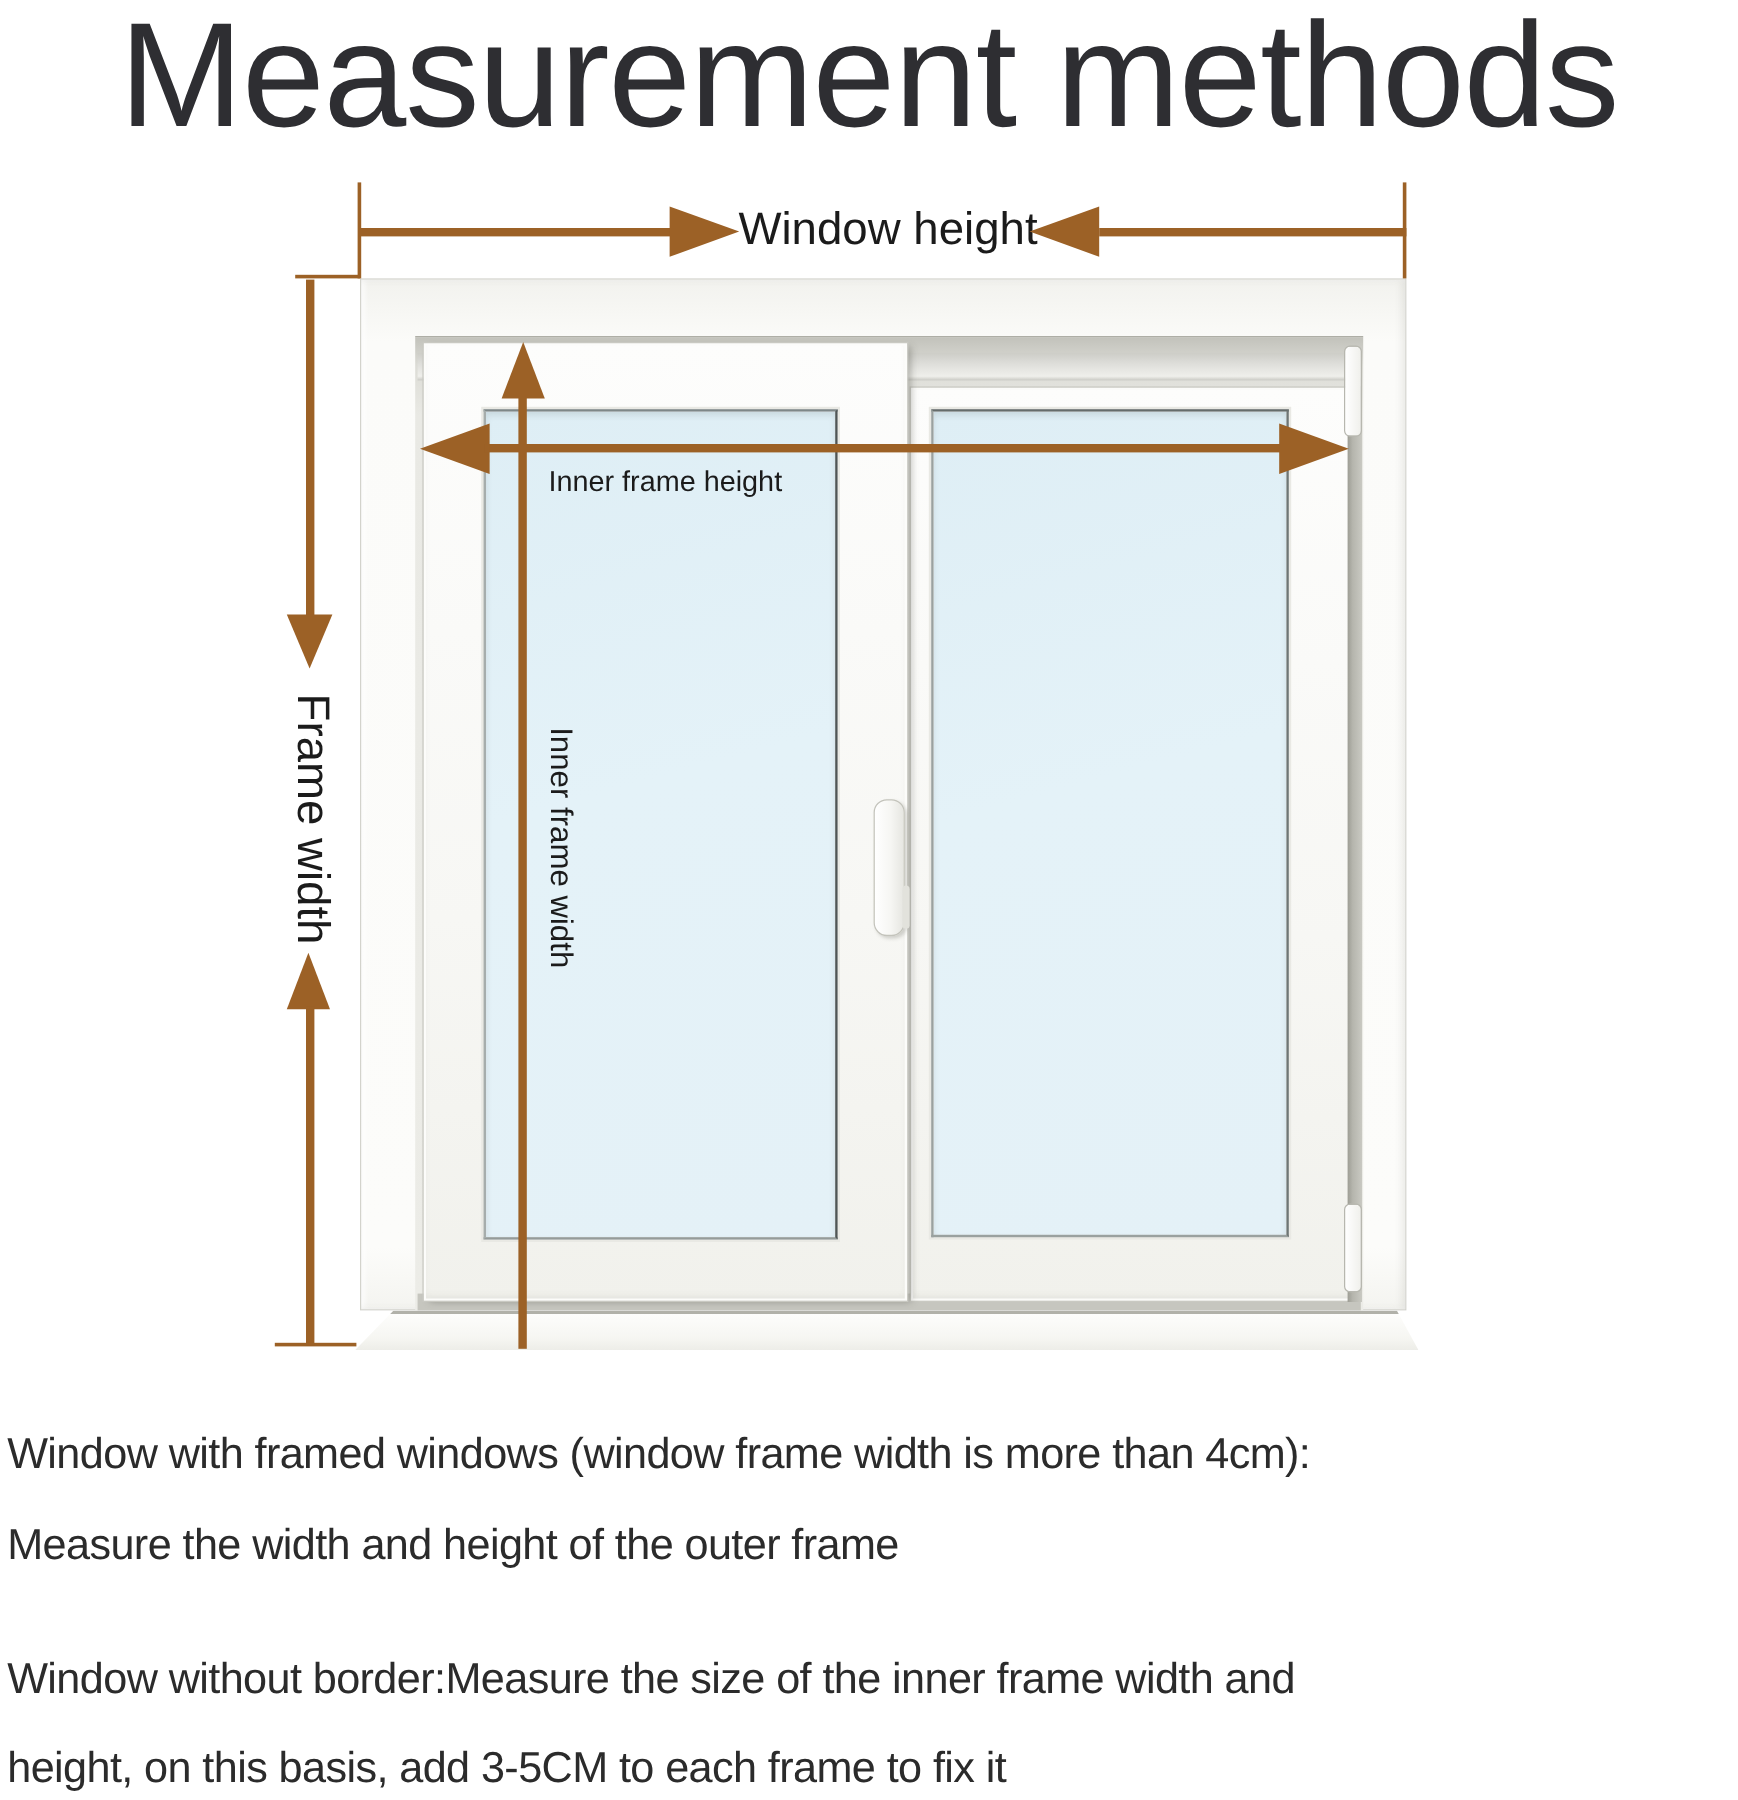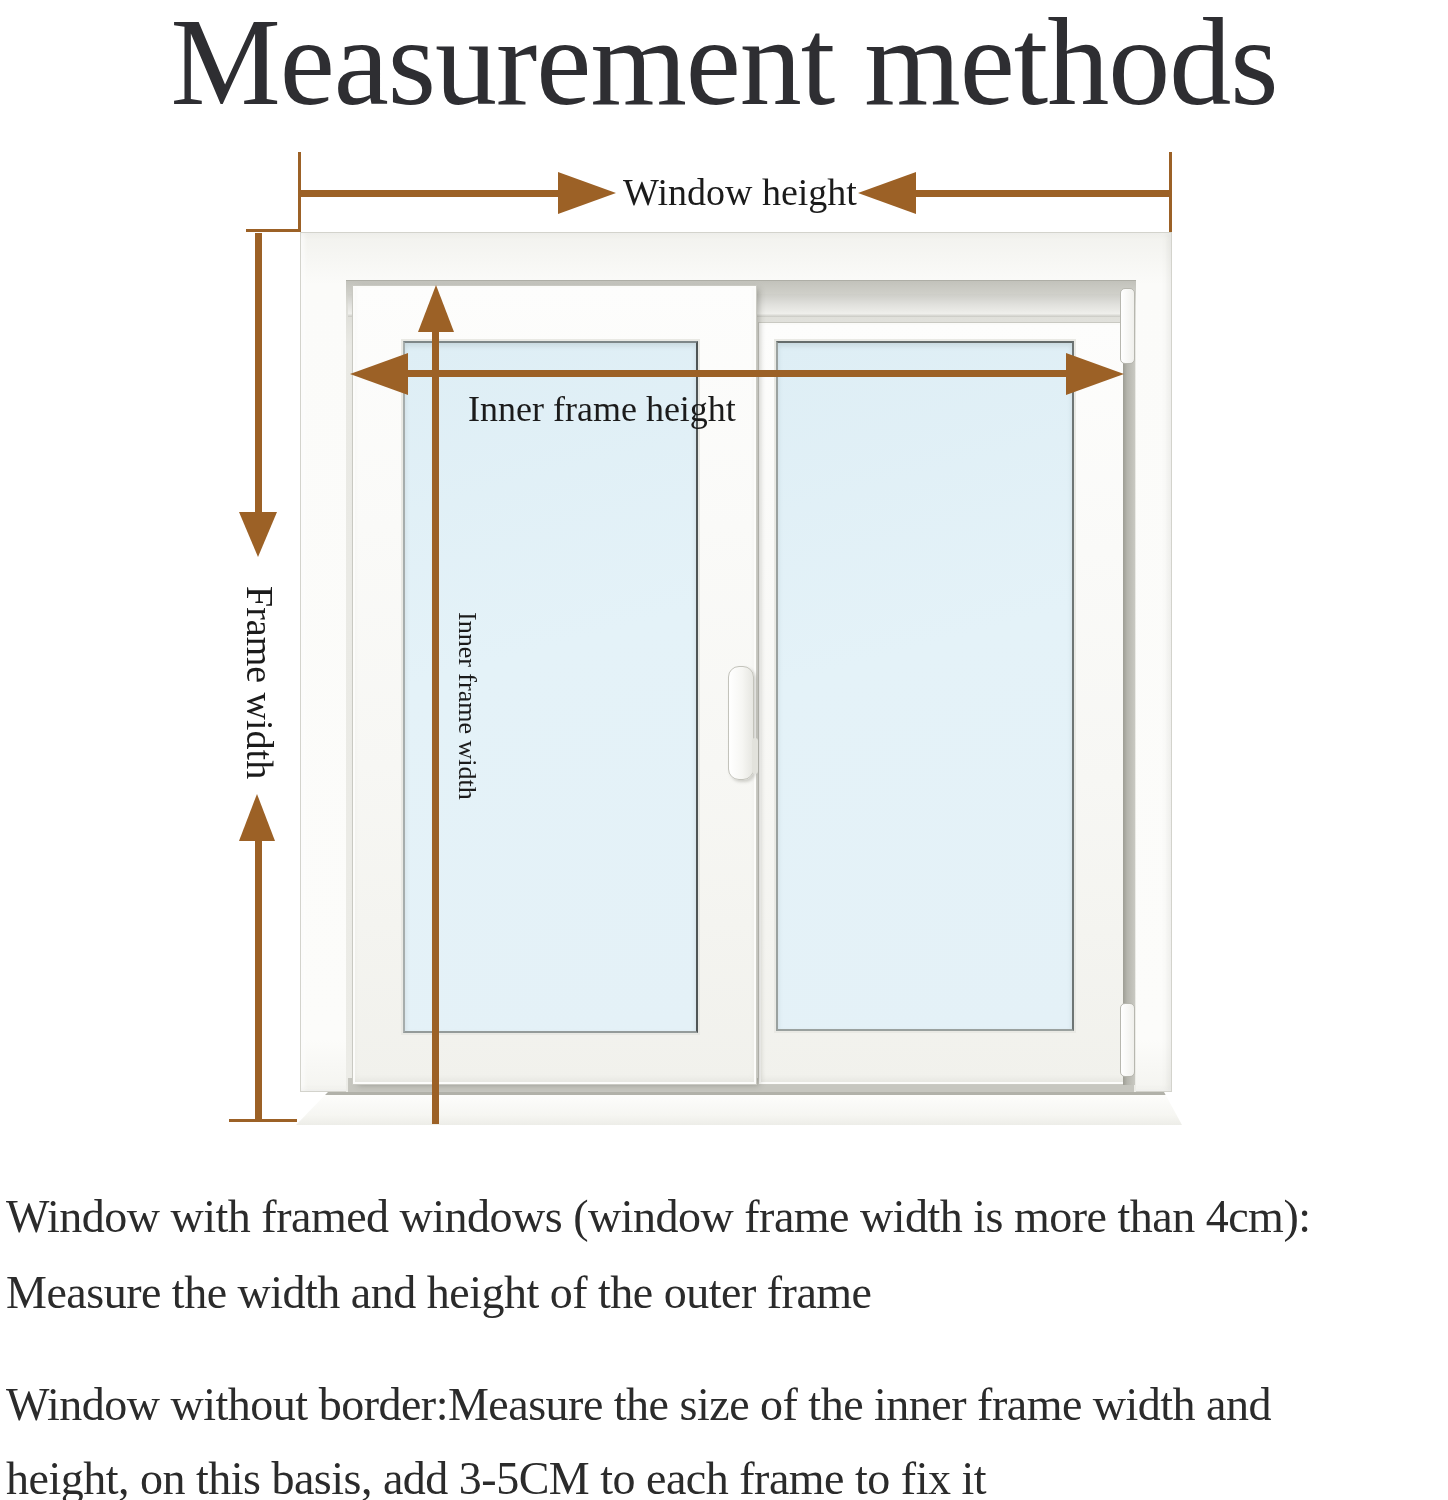--- a/index.html
+++ b/index.html
@@ -2,21 +2,21 @@
 <html style="--arrow: #9c6126; --glass2: #e4f1f7;"><head>
 <meta charset="utf-8">
 <style>
   :root{
     --arrow:#9c6126;
     --glass1:#deeef5; --glass2:#eaf6fa;
     --ink:#1b1b1b; --para:#2b2b2b; --title:#2e2e32;
   }
   html,body{margin:0;padding:0;background:#ffffff;}
   .canvas{position:relative;width:1448px;height:1500px;background:#ffffff;overflow:hidden;
-          font-family:Liberation Serif, serif;}
+          font-family:Liberation Sans, sans-serif;}
 
   
   .page-title{position:absolute;left:0;top:0;width:100%;text-align:center;
     font-size:124px;line-height:1.02;color:var(--title);letter-spacing:-1px;white-space:nowrap;}
 
   
   .window{position:absolute;left:300px;top:232px;width:872px;height:860px;z-index:1;}
   .outer-frame{position:absolute;left:0;top:0;width:100%;height:100%;
     background:linear-gradient(180deg,#f2f2ee 0%,#fbfbf9 6%,#fcfcfa 94%,#f4f4f0 100%);
     border:1px solid #d3d3cc;box-sizing:border-box;
@@ -64,26 +64,26 @@
   .vline{width:7px;background:var(--arrow);}
   .tick-v{width:3px;background:var(--arrow);}
   .tick-h{height:3px;background:var(--arrow);}
   .ah{width:0;height:0;}
   .ah.right{border-left:58px solid var(--arrow);border-top:21px solid transparent;border-bottom:21px solid transparent;}
   .ah.left{border-right:58px solid var(--arrow);border-top:21px solid transparent;border-bottom:21px solid transparent;}
   .ah.up{border-bottom:47px solid var(--arrow);border-left:18px solid transparent;border-right:18px solid transparent;}
   .ah.down{border-top:45px solid var(--arrow);border-left:19px solid transparent;border-right:19px solid transparent;}
   .dim-label{color:var(--ink);white-space:nowrap;}
   .dim-label.h{font-size:38px;}
-  .dim-label.inner-h{font-size:36px;margin-left:11px;}
+  .dim-label.inner-h{font-size:24px;}
   .dim-label.vert{writing-mode:vertical-rl;text-orientation:mixed;font-size:38px;}
   .dim-label.vert.small{font-size:26px;}
 
   
-  .para-line{position:absolute;left:6px;width:1440px;font-size:46px;color:var(--para);
+  .para-line{position:absolute;left:6px;width:1440px;font-size:36px;color:var(--para);
     letter-spacing:-0.5px;white-space:nowrap;z-index:5;}
 </style>
 </head>
 <body>
 
 <div class="canvas">
 
   <div class="page-title">Measurement methods</div>
 
   <div class="window">

